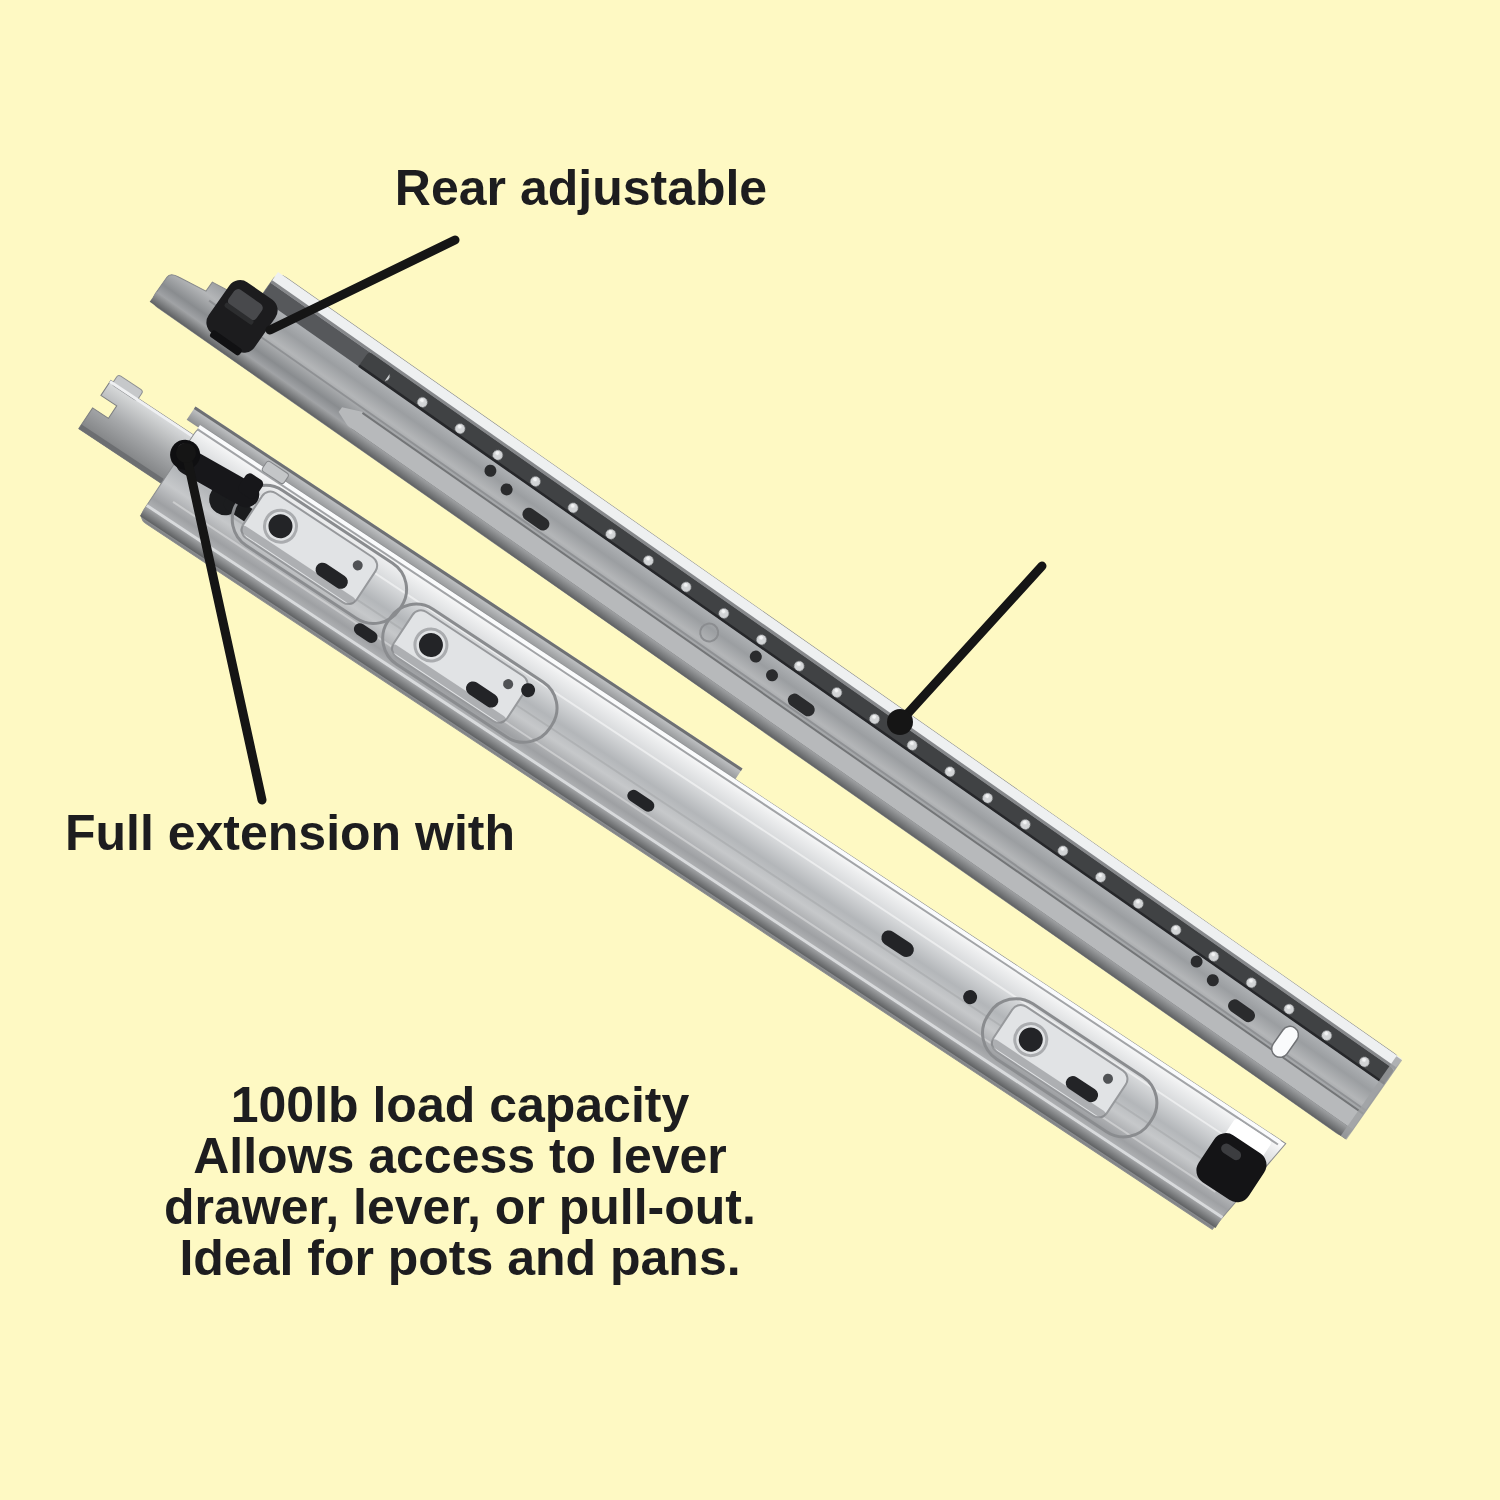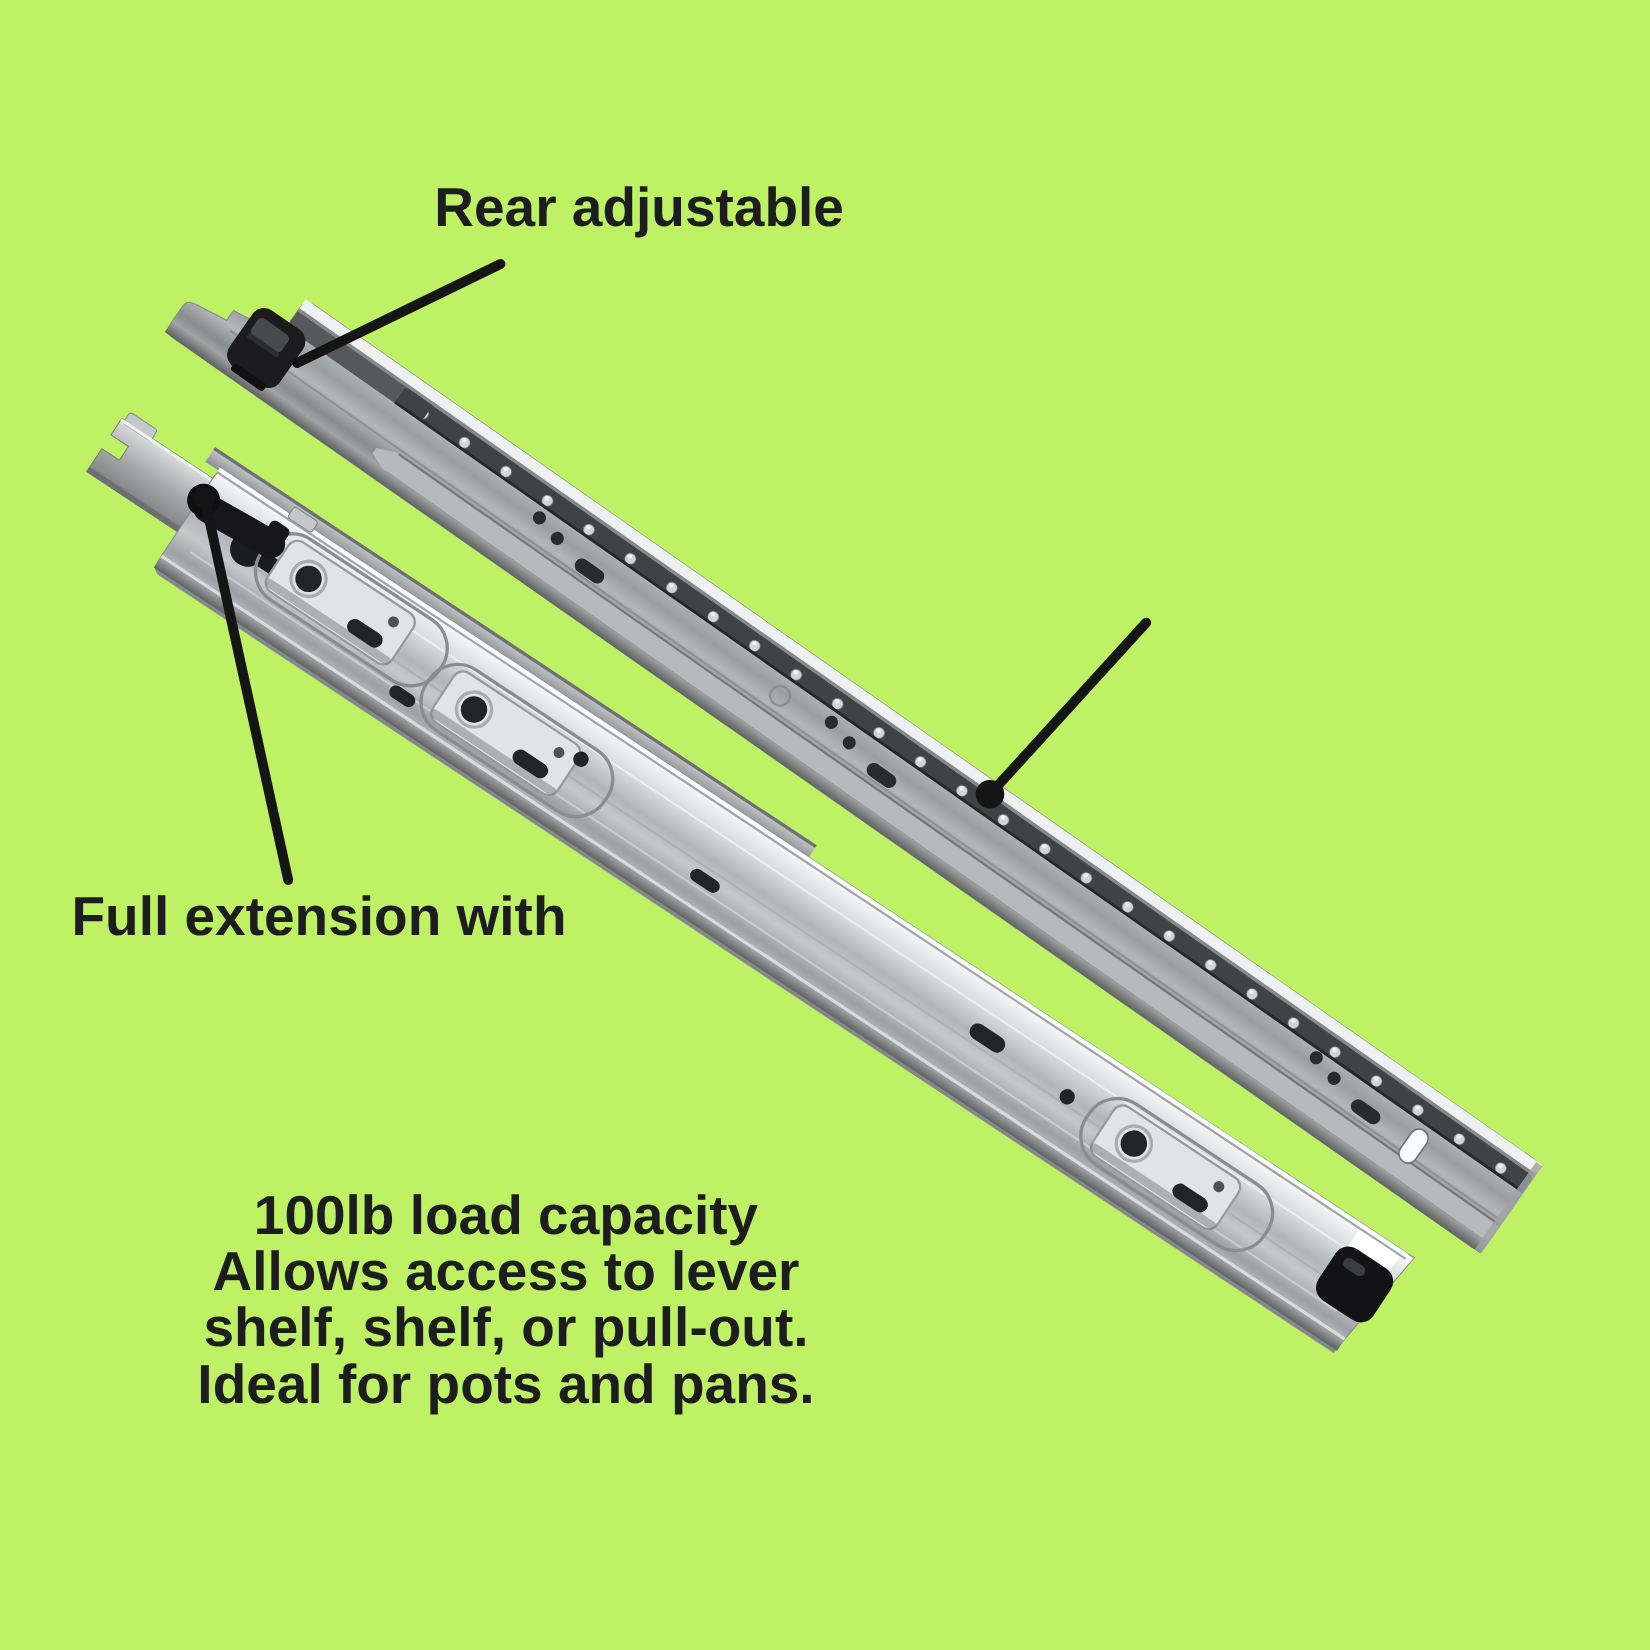--- a/index.html
+++ b/index.html
@@ -1,16 +1,16 @@
 <!DOCTYPE html>
 <html><head>
 <meta charset="utf-8">
 <style>
   html,body{margin:0;padding:0;background:#ffffff;}
-  .stage{position:relative;width:1500px;height:1500px;background:#bef264;overflow:hidden;
+  .stage{position:relative;width:1500px;height:1500px;background:#fef9c3;overflow:hidden;
          font-family:"Liberation Sans", sans-serif;}
   .stage svg{position:absolute;left:0;top:0;}
   .callout{position:absolute;color:#1d1d1f;font-weight:700;font-size:50px;line-height:51px;
            text-align:center;white-space:nowrap;letter-spacing:0px;}
   #callout-rear{left:331px;top:163px;width:500px;}
   #callout-bearings{left:808px;top:401px;width:660px;}
   #callout-extension{left:20px;top:808px;width:540px;}
   #callout-capacity{left:160px;top:1080px;width:600px;text-align:center;}
 </style>
 </head>
@@ -180,17 +180,17 @@
   </div>
 
 
   <div class="callout" id="callout-extension">
     <div>Full extension with</div>
   </div>
 
   <div class="callout" id="callout-capacity">
     <div>100lb load capacity</div>
     <div>Allows access to lever</div>
-    <div>shelf, shelf, or pull-out.</div>
+    <div>drawer, lever, or pull-out.</div>
     <div>Ideal for pots and pans.</div>
   </div>
 
 </div>
 
 </body></html>

